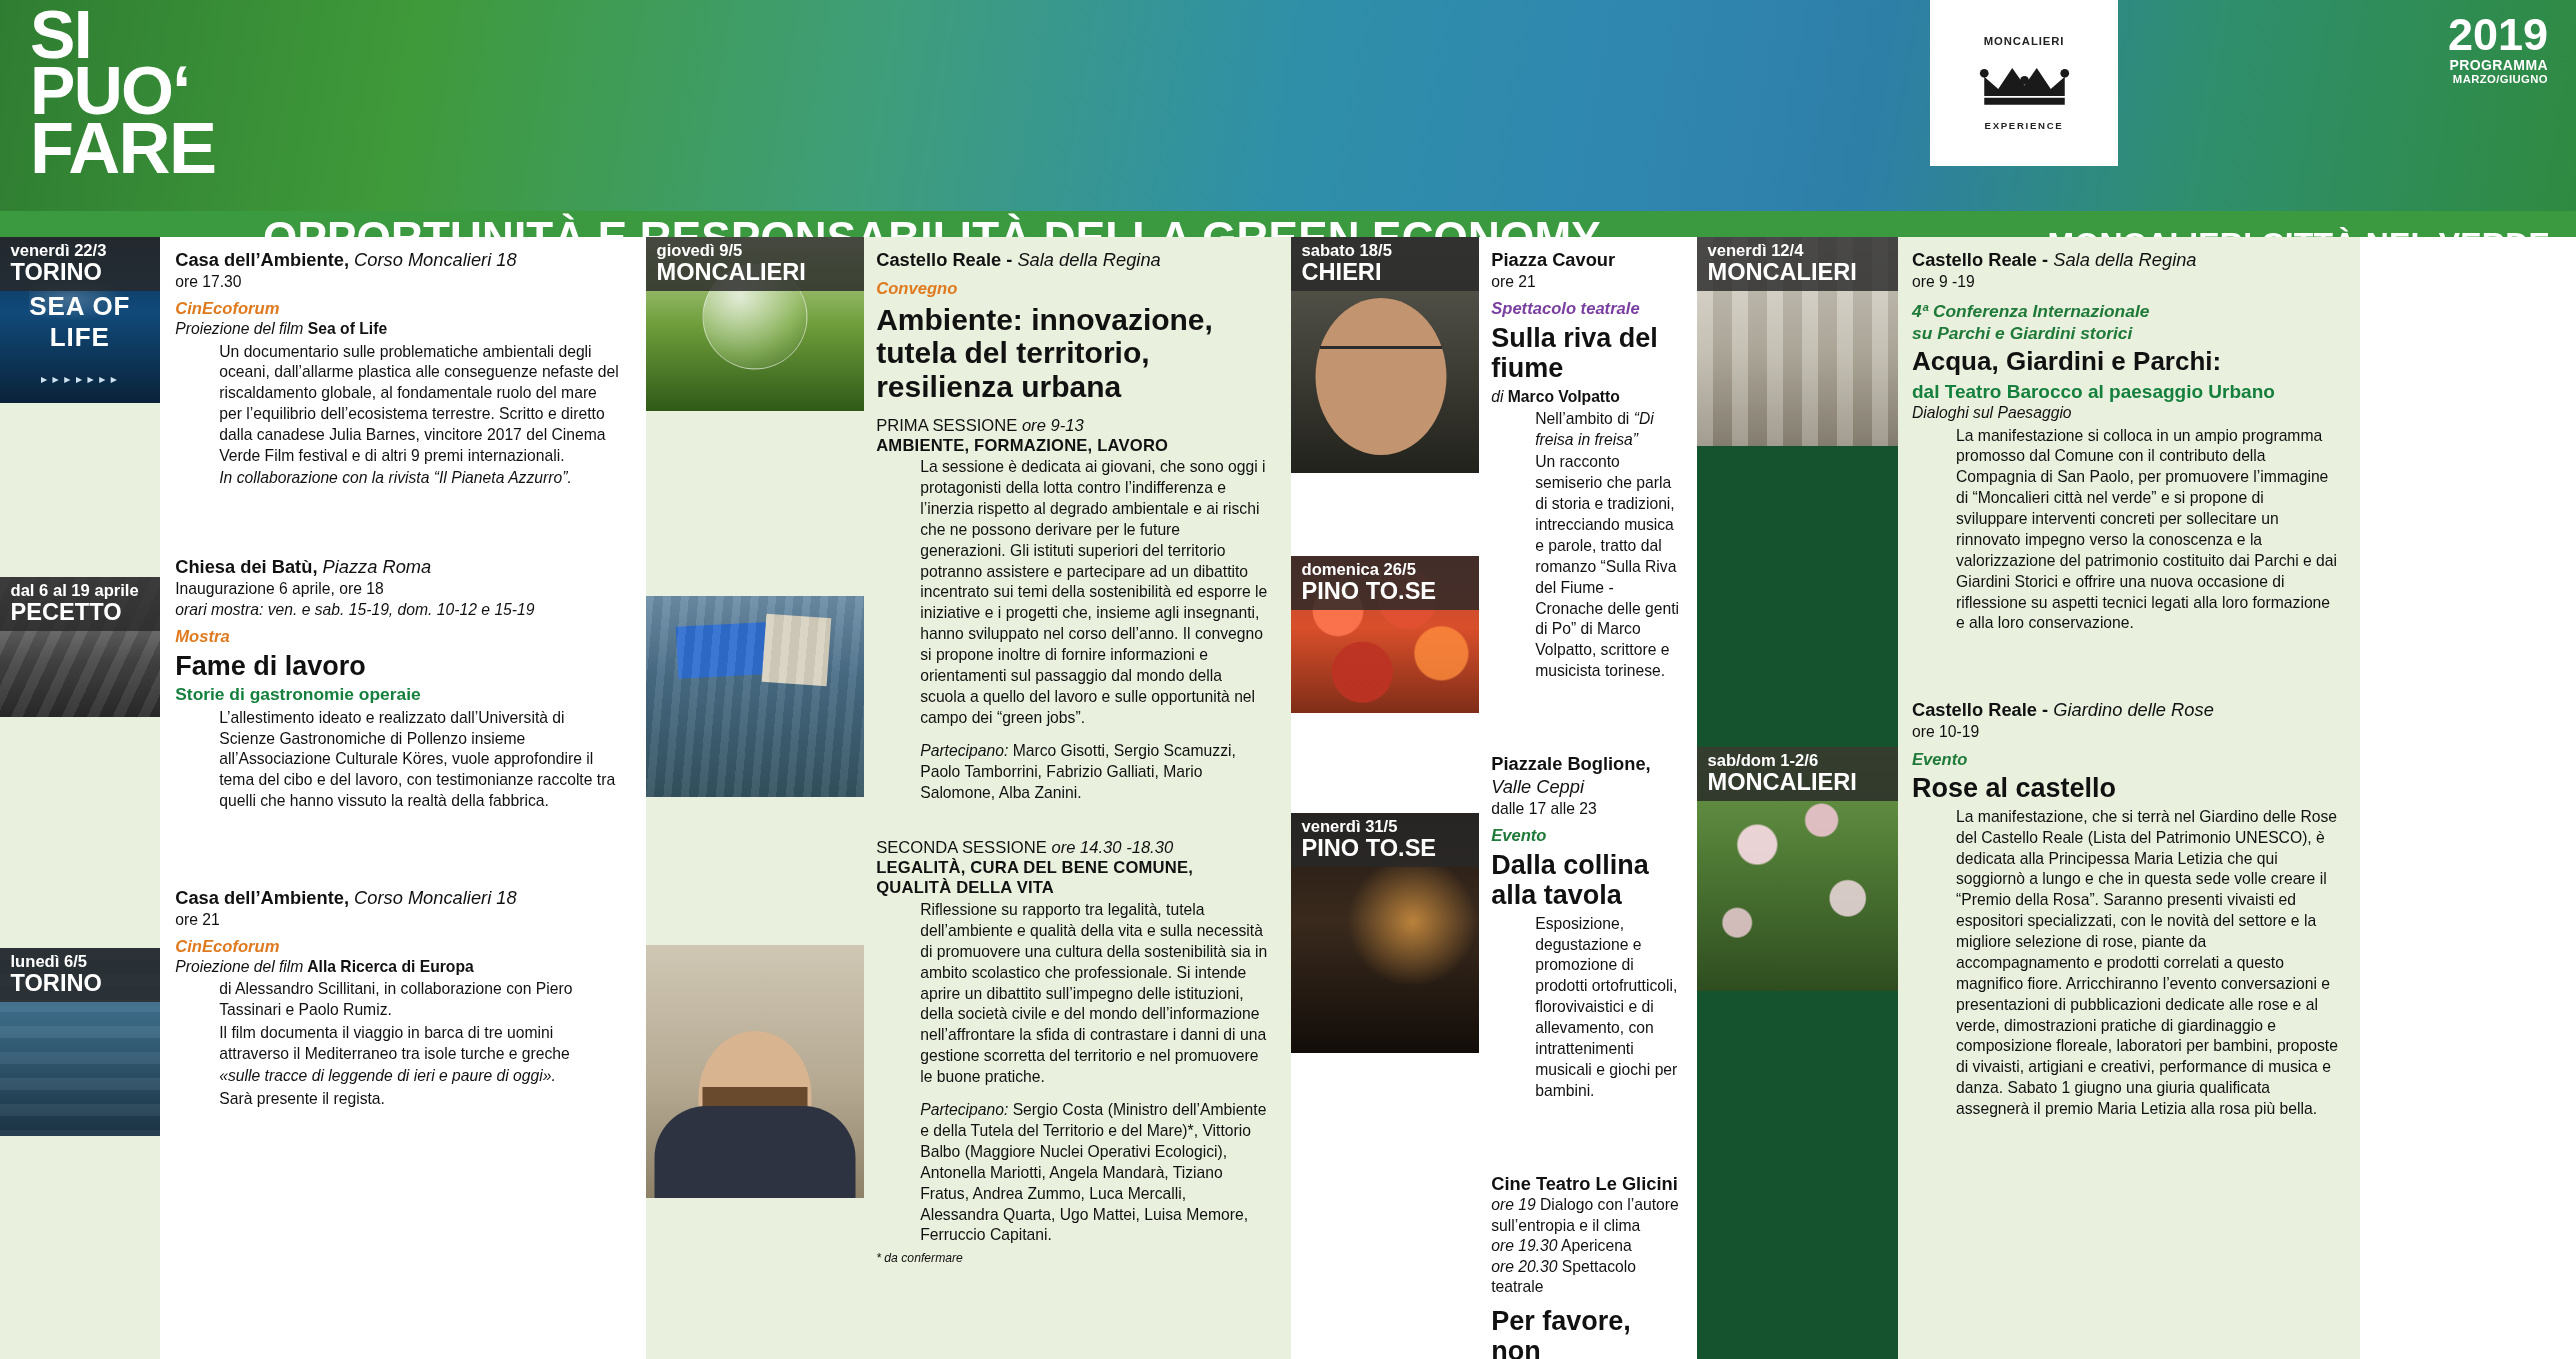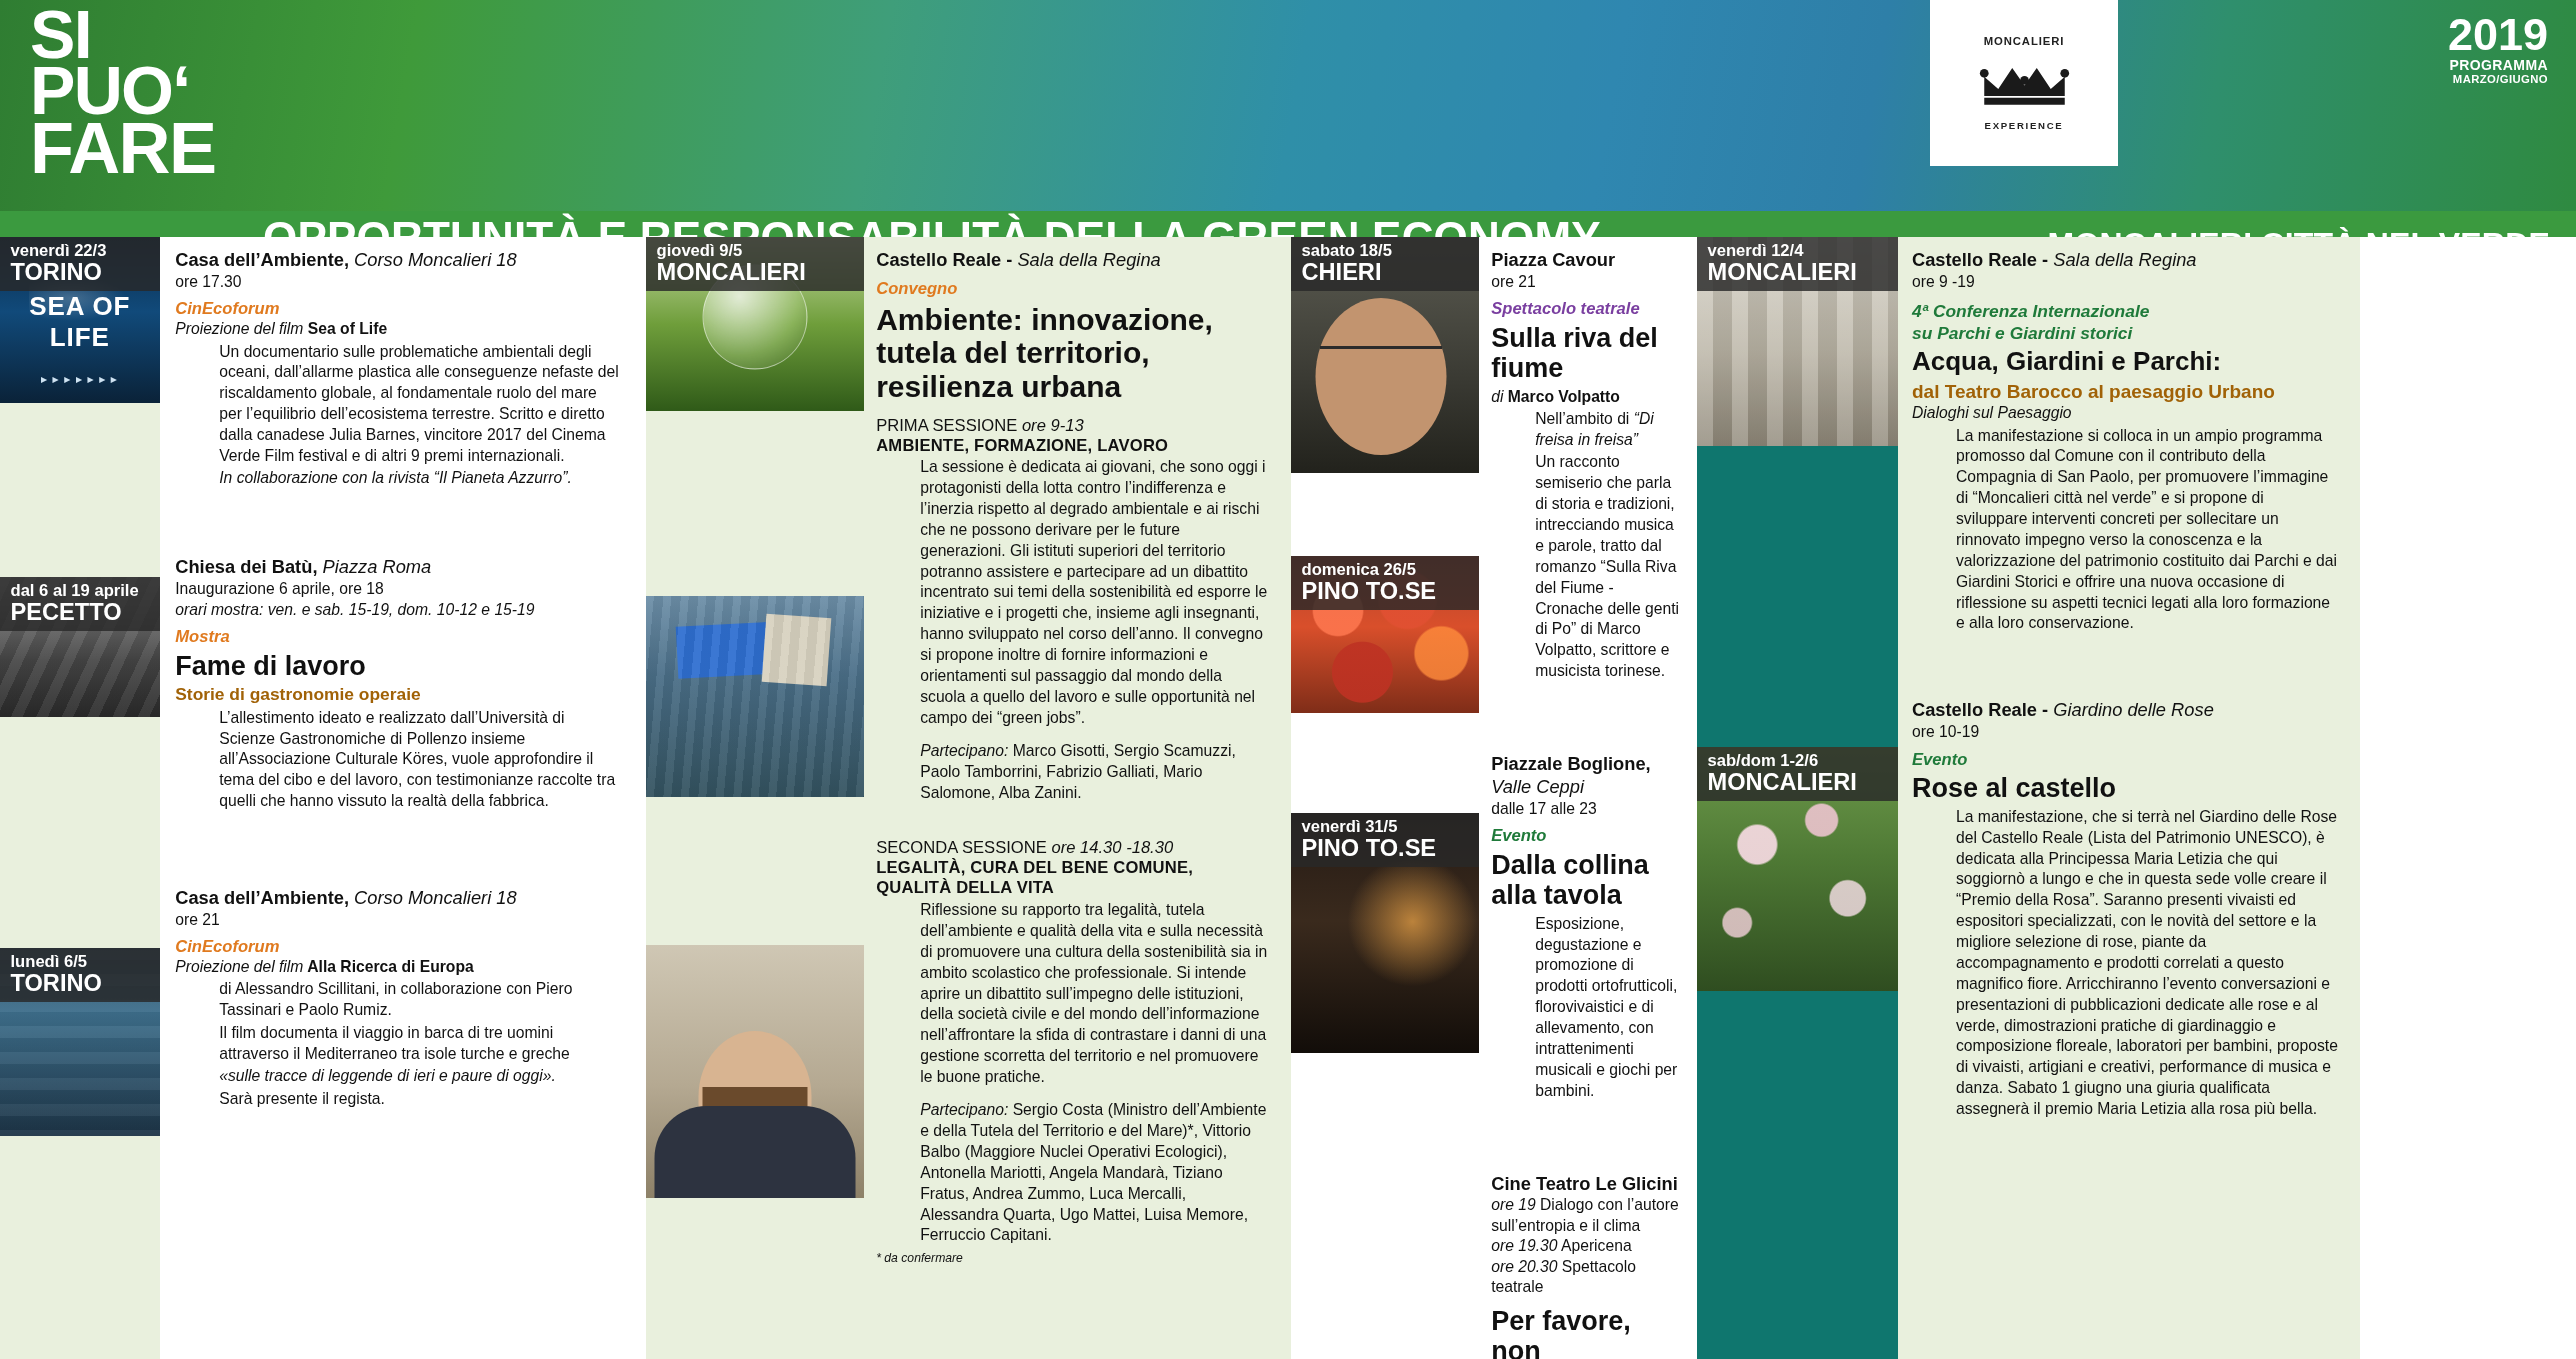--- a/index.html
+++ b/index.html
@@ -63,21 +63,21 @@
   .col { position:relative; height:100%; }
 
   .col1 { width:646px; display:flex; }
   .col1-imgs { width:169px; background:#e9f0dd; padding-top:0;text-decoration:underline; }
   .col1-text { width:513px; background:#ffffff; padding:12.2px 23px 0 15.7px; }
 
   .col2 { width:218px; background:#e9f0dd; }
   .col3 { width:427px; background:#e9f0dd; padding:12.2px 23px 0 12.2px; }
   .col4 { width:188px; background:#ffffff; }
   .col5 { width:218px; background:#ffffff; padding:12.2px 14px 0 12.2px; }
-  .col6 { width:201px; background:#0f766e; }
+  .col6 { width:201px; background:#14532d; }
   .col7 { width:462px; background:#e9f0dd; padding:12.2px 21px 0 14px; }
 
   
   .badge {
     position:relative; width:100%; color:#ffffff;
     background:#3f3f3f; padding:5.2px 8.7px 7px 10.5px;
   }
   .badge .b1 { font-size:16.6px; font-weight:bold; line-height:1.05; }
   .badge .b2 { font-size:23.6px; font-weight:bold; line-height:1.05; }
   .badge-overlay {
@@ -138,21 +138,21 @@
   .entry { margin-bottom: 23px; }
   .venue { font-size:18.3px; font-weight:bold; color:#111; line-height:1.25; }
   .venue em { font-weight:normal; font-style:italic; }
   .venue-sub { font-size:15.7px; color:#111; line-height:1.3; }
   .kicker { font-size:16.6px; font-style:italic; font-weight:bold; color:#e07a1f; margin-top:7px; }
   .kicker-green { color:#1f7a3a; }
   .kicker-purple { color:#7a3fa0; }
   .small-ital { font-size:15.7px; font-style:italic; color:#111; line-height:1.3;}
   .title-big { font-size:27px; font-weight:bold; color:#111; line-height:1.12; margin:3.5px 0 3.5px; }
   .title-mid { font-size:23px; font-weight:bold; color:#111; line-height:1.15; margin:2.6px 0 2.6px; }
-  .subtitle-bold { font-size:17.4px; font-weight:bold; color:#a16207; line-height:1.25;}
+  .subtitle-bold { font-size:17.4px; font-weight:bold; color:#15803d; line-height:1.25;}
   .body-txt { font-size:15.7px; color:#111; line-height:1.33; margin-top:1.7px;margin-left:44px;}
   .body-txt em { font-style:italic; }
   .tiny { font-size:12.2px; color:#111; font-style:italic;}
   .session-head { font-size:16.6px; color:#111; margin-top:12.2px;}
   .session-sub { font-size:16.6px; font-weight:bold; color:#111; letter-spacing:0.2px;}
   .conf-num { font-size:17.4px; font-weight:bold; font-style:italic; color:#1f7a3a; line-height:1.25;}
 </style>
 </head>
 <body>
 

